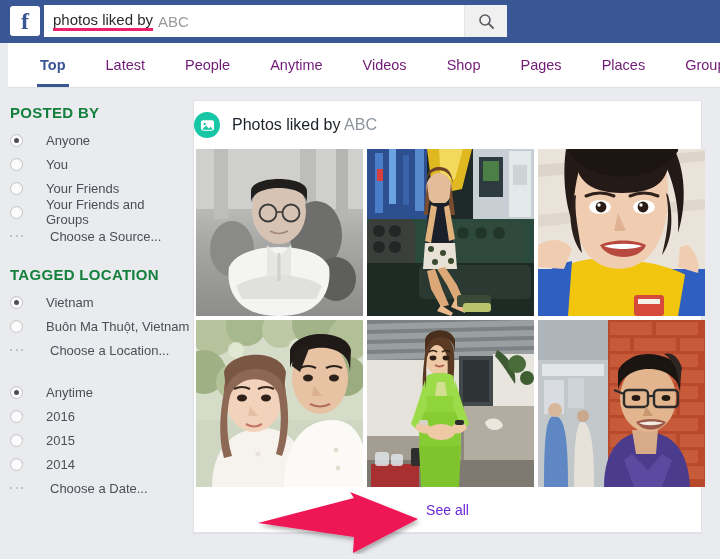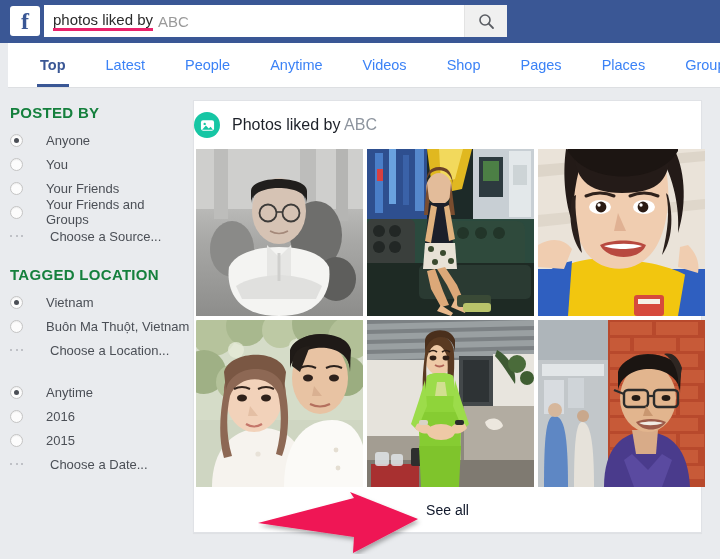--- a/index.html
+++ b/index.html
@@ -108,21 +108,21 @@
     display: flex;
     align-items: stretch;
     white-space: nowrap;
   }
   .tab {
     position: relative;
     display: flex;
     align-items: center;
     padding: 0 20px;
     font-size: 14.5px;
-    color: #3b82f6;
+    color: #701a75;
     height: 44px;
     box-sizing: border-box;
   }
   .tab.active {
     color: #3a5795;
     font-weight: bold;
   }
   .tab.active:after {
     content: "";
     position: absolute;
@@ -248,21 +248,21 @@
 
   .card-foot {
     height: 45px;
     display: flex;
     align-items: center;
     justify-content: center;
     background: #ffffff;
   }
   .see-all {
     font-size: 14px;
-    color: #0f172a;
+    color: #6d28d9;
   }
 
   
   .arrow {
     position: absolute;
     left: 258px; top: 492px;
     width: 180px; height: 62px;
     pointer-events: none;
   }
   .arrow svg { display: block; }
@@ -378,20 +378,24 @@
       <span class="radio on"></span>
       <span class="opt-label">Anytime</span>
     </div>
     <div class="opt">
       <span class="radio"></span>
       <span class="opt-label">2016</span>
     </div>
     <div class="opt">
       <span class="radio"></span>
       <span class="opt-label">2015</span>
+    </div>
+    <div class="opt">
+      <span class="radio"></span>
+      <span class="opt-label">2014</span>
     </div>
     <div class="opt">
       <span class="dots">
           <i></i>
           <i></i>
           <i></i>
         </span>
       <span class="choose">Choose a Date...</span>
     </div>
   </div>

